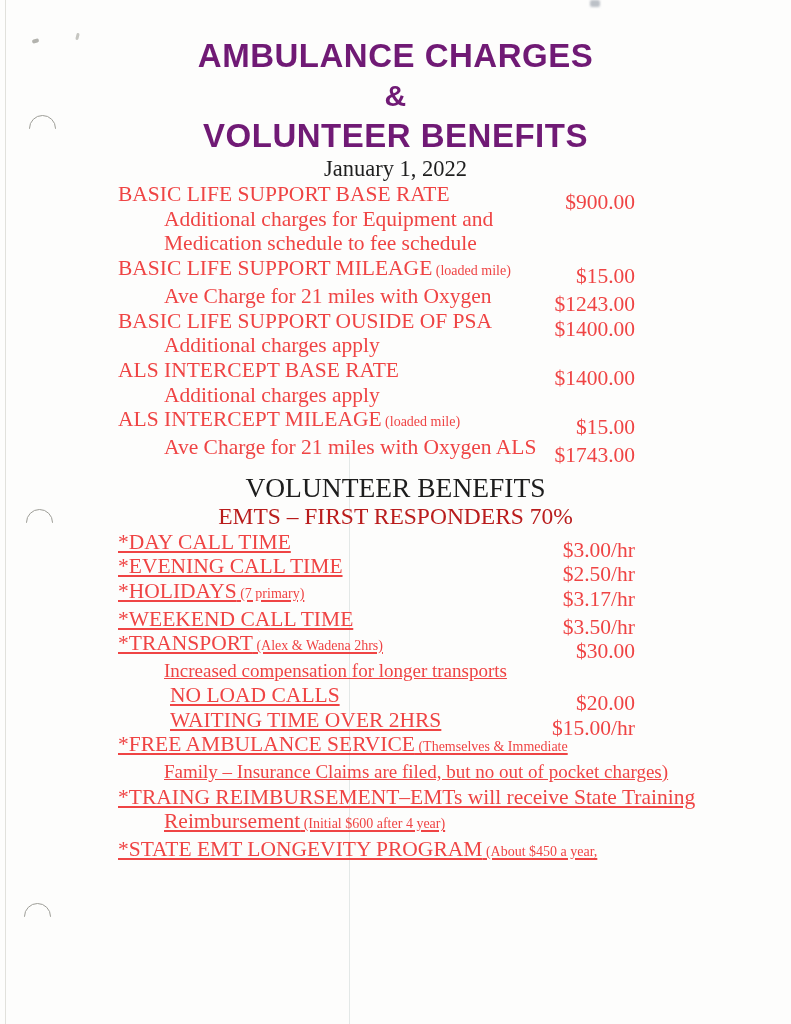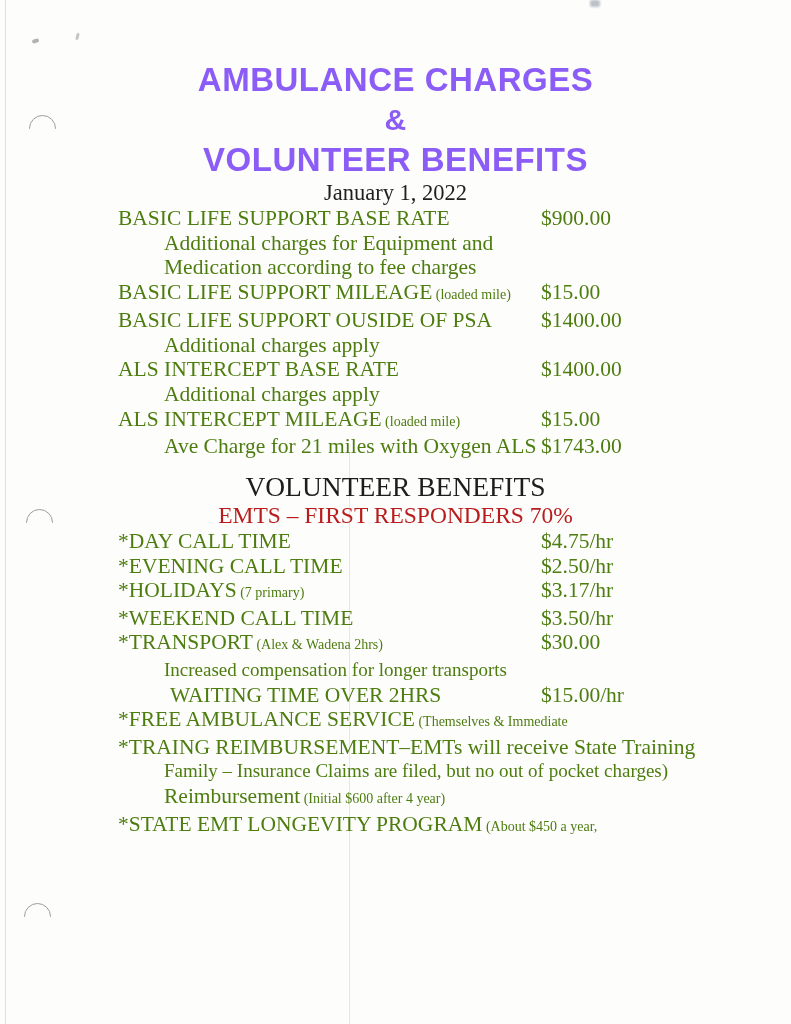--- a/index.html
+++ b/index.html
@@ -23,37 +23,37 @@
   .punch-1{left:28px;top:114px;}
   .punch-2{left:25px;top:508px;}
   .punch-3{left:23px;top:902px;}
   .speck{position:absolute;border-radius:2px;}
   .speck-a{left:32px;top:39px;width:7px;height:4px;background:#b3b3ae;transform:rotate(-18deg);}
   .speck-b{left:76px;top:33px;width:3px;height:7px;background:#c6c6c1;transform:rotate(14deg);}
   .speck-top{left:590px;top:0;width:10px;height:7px;background:#bcc1c7;filter:blur(1px);}
 
   
   .doc{position:absolute;left:0;top:0;width:100%;}
-  .title-block{margin-top:60px;text-align:center;
-    font-family:"Liberation Sans", sans-serif;font-weight:bold;color:#8b5cf6;}
+  .title-block{margin-top:36px;text-align:center;
+    font-family:"Liberation Sans", sans-serif;font-weight:bold;color:#701a75;}
   .title-line{font-size:33px;line-height:40px;letter-spacing:.5px;}
   .title-amp{font-size:30px;line-height:40px;}
   .date-line{text-align:center;font-size:22.5px;line-height:26px;color:#1f1f1f;}
 
   .rows{padding-left:118px;position:relative;}
-  .row{position:relative;line-height:24.7px;font-size:21.5px;white-space:nowrap;color:#4d7c0f;}
+  .row{position:relative;line-height:24.7px;font-size:21.5px;white-space:nowrap;color:#ef4444;}
   .row.indent-1{padding-left:46px;}
   .row.indent-2{padding-left:52px;}
   .row.small{font-size:19px;}
   .row .note{font-size:14px;}
-  .row .price{position:absolute;left:423px;top:0;width:94px;text-align:left;}
+  .row .price{position:absolute;left:423px;top:8px;width:94px;text-align:right;}
 
   .benefits-heading{margin-top:13px;text-align:center;font-size:27.5px;line-height:30px;color:#1d1d1d;}
   .benefits-subheading{text-align:center;font-size:23.5px;line-height:27px;color:#b91c1c;}
-  .benefit-rows .row{line-height:24.6px;}
+  .benefit-rows .row{line-height:24.6px;text-decoration:underline;}
 </style>
 </head>
 <body>
 
 <div class="page">
 
   <div class="edge-left"></div>
   <div class="scan-line"></div>
   <div class="punch punch-1"></div>
   <div class="punch punch-2"></div>
@@ -68,42 +68,44 @@
       <div class="title-line">AMBULANCE CHARGES</div>
       <div class="title-line title-amp">&amp;</div>
       <div class="title-line">VOLUNTEER BENEFITS</div>
     </div>
 
     <div class="date-line">January 1, 2022</div>
 
     <div class="rows charge-rows" id="charges-rows">
         <div class="row indent-0"><span class="lbl">BASIC LIFE SUPPORT BASE RATE</span><span class="price">$900.00</span></div>
         <div class="row indent-1"><span class="lbl">Additional charges for Equipment and</span></div>
-        <div class="row indent-1"><span class="lbl">Medication according to fee charges</span></div>
+        <div class="row indent-1"><span class="lbl">Medication schedule to fee schedule</span></div>
         <div class="row indent-0"><span class="lbl">BASIC LIFE SUPPORT MILEAGE</span><span class="note"> (loaded mile)</span><span class="price">$15.00</span></div>
+        <div class="row indent-1"><span class="lbl">Ave Charge for 21 miles with Oxygen</span><span class="price">$1243.00</span></div>
         <div class="row indent-0"><span class="lbl">BASIC LIFE SUPPORT OUSIDE OF PSA</span><span class="price">$1400.00</span></div>
         <div class="row indent-1"><span class="lbl">Additional charges apply</span></div>
         <div class="row indent-0"><span class="lbl">ALS INTERCEPT BASE RATE</span><span class="price">$1400.00</span></div>
         <div class="row indent-1"><span class="lbl">Additional charges apply</span></div>
         <div class="row indent-0"><span class="lbl">ALS INTERCEPT MILEAGE</span><span class="note"> (loaded mile)</span><span class="price">$15.00</span></div>
         <div class="row indent-1"><span class="lbl">Ave Charge for 21 miles with Oxygen ALS</span><span class="price">$1743.00</span></div>
       </div>
 
     <div class="benefits-heading">VOLUNTEER BENEFITS</div>
     <div class="benefits-subheading">EMTS – FIRST RESPONDERS 70%</div>
 
     <div class="rows benefit-rows" id="benefits-rows">
-        <div class="row indent-0"><span class="lbl">*DAY CALL TIME</span><span class="price">$4.75/hr</span></div>
+        <div class="row indent-0"><span class="lbl">*DAY CALL TIME</span><span class="price">$3.00/hr</span></div>
         <div class="row indent-0"><span class="lbl">*EVENING CALL TIME</span><span class="price">$2.50/hr</span></div>
         <div class="row indent-0"><span class="lbl">*HOLIDAYS</span><span class="note"> (7 primary)</span><span class="price">$3.17/hr</span></div>
         <div class="row indent-0"><span class="lbl">*WEEKEND CALL TIME</span><span class="price">$3.50/hr</span></div>
         <div class="row indent-0"><span class="lbl">*TRANSPORT</span><span class="note"> (Alex &amp; Wadena 2hrs)</span><span class="price">$30.00</span></div>
         <div class="row indent-1 small"><span class="lbl">Increased compensation for longer transports</span></div>
+        <div class="row indent-2"><span class="lbl">NO LOAD CALLS</span><span class="price">$20.00</span></div>
         <div class="row indent-2"><span class="lbl">WAITING TIME OVER 2HRS</span><span class="price">$15.00/hr</span></div>
         <div class="row indent-0"><span class="lbl">*FREE AMBULANCE SERVICE</span><span class="note"> (Themselves &amp; Immediate</span></div>
+        <div class="row indent-1 small"><span class="lbl">Family – Insurance Claims are filed, but no out of pocket charges)</span></div>
         <div class="row indent-0"><span class="lbl">*TRAING REIMBURSEMENT–EMTs will receive State Training</span></div>
-        <div class="row indent-1 small"><span class="lbl">Family – Insurance Claims are filed, but no out of pocket charges)</span></div>
         <div class="row indent-1"><span class="lbl">Reimbursement</span><span class="note"> (Initial $600 after 4 year)</span></div>
         <div class="row indent-0"><span class="lbl">*STATE EMT LONGEVITY PROGRAM</span><span class="note"> (About $450 a year,</span></div>
       </div>
 
   </div>
 </div>
 
 </body></html>

